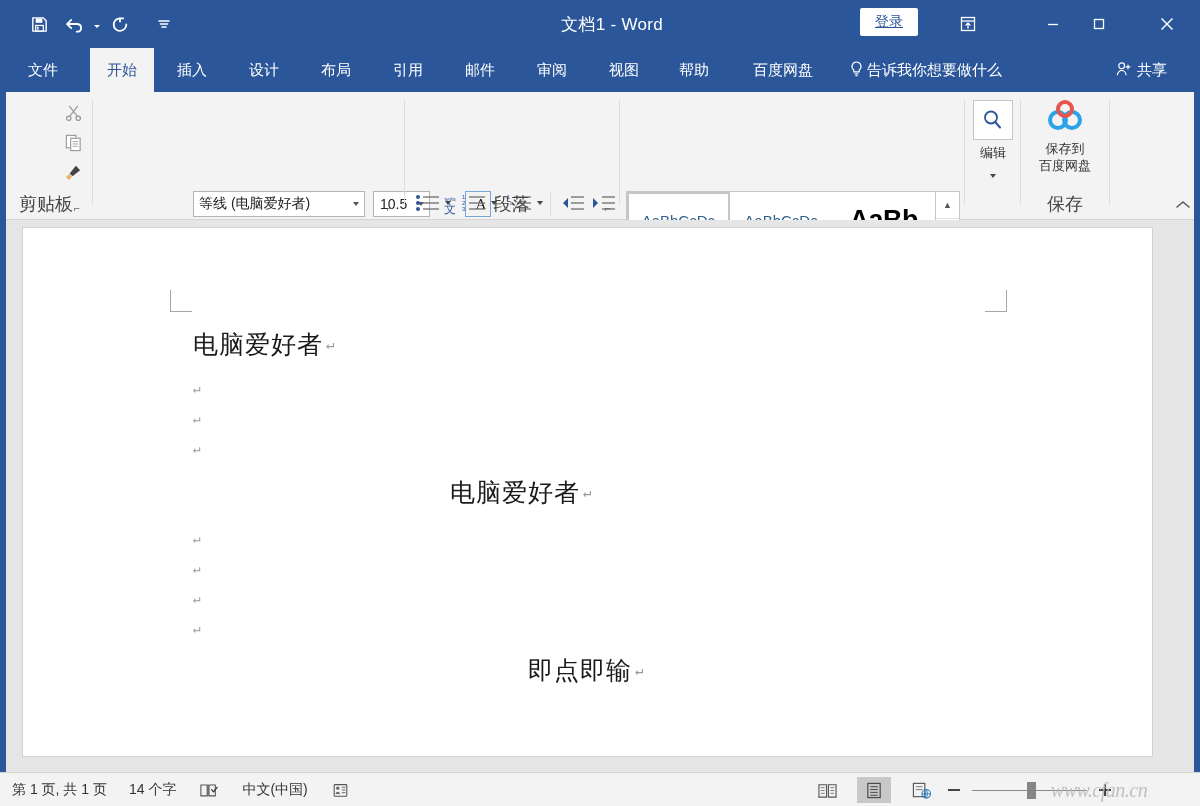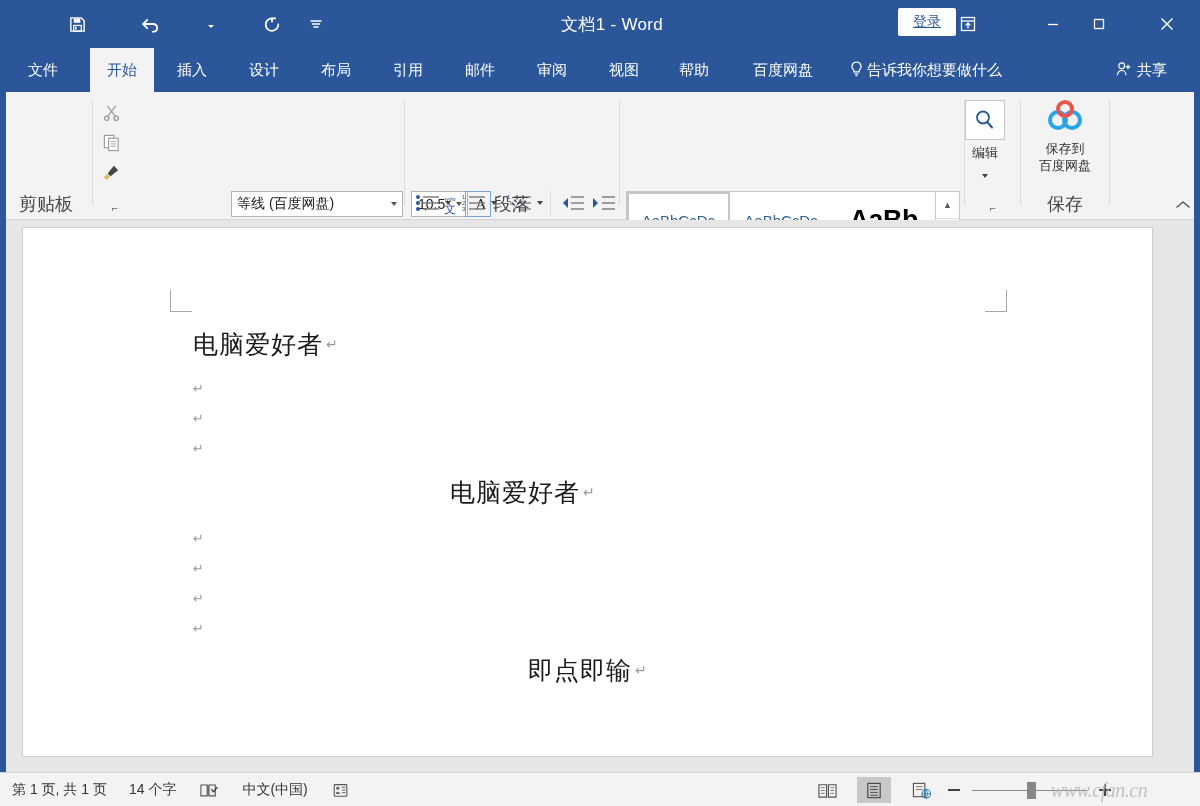--- a/index.html
+++ b/index.html
@@ -75,21 +75,21 @@
   .group { position: absolute; top: 0; height: 127px; }
   .group-sep { position: absolute; top: 8px; width: 1px; height: 105px; background: #dcdcdc; }
   .group-label {
     position: absolute; bottom: 3px; left: 0; width: 100%;
     text-align: center; font-size: 18px; color: #444;
   }
   .dlg-launcher {
     position: absolute; bottom: 4px; width: 14px; height: 14px; cursor: pointer;
     color: #666; font-size: 11px; line-height: 14px; text-align: center;
   }
-  .btn { cursor: pointer; margin-left: 38px; }
+  .btn { cursor: pointer; }
 
   
   .paste-btn {
     position: absolute; left: 8px; top: 6px; width: 56px; height: 108px;
     display: flex; flex-direction: column; align-items: center; cursor: pointer;
   }
   .paste-label { font-size: 13px; color: #333; margin-top: 3px; }
   .mini-icon {
     position: absolute; width: 26px; height: 24px; display: flex;
     align-items: center; justify-content: center; cursor: pointer;
@@ -155,20 +155,21 @@
   .big-btn-label { font-size: 13px; color: #333; text-align: center; line-height: 17px; }
   .ribbon-collapse {
     position: absolute; right: 6px; bottom: 4px; width: 22px; height: 20px;
     display: flex; align-items: center; justify-content: center; cursor: pointer; color: #555;
   }
 
   
   .doc-area {
     position: absolute; left: 0; top: 220px; width: 1200px; height: 552px;
     background: #e6e6e6;
+    font-family: Liberation Mono, monospace;
   }
   .page {
     position: absolute; left: 23px; top: 8px; width: 1129px; height: 528px;
     background: #ffffff; box-shadow: 0 0 0 1px #d0d0d0;
   }
   .mark-corner { position: absolute; border-color: #a6a6a6; }
   .para { position: absolute; font-size: 25px; color: #1a1a1a; white-space: nowrap; letter-spacing: 1px; }
   .pilcrow { color: #9a9a9a; font-size: 14px; vertical-align: 4px; margin-left: 3px; }
   .empty-para { position: absolute; color: #9a9a9a; font-size: 13px; }
 
@@ -321,21 +322,21 @@
           <path d="M6 11.5l3 3-3.5 3.5-3-3z" fill="#eab560"></path>
         </svg>
     </div>
     <div class="group-label">剪贴板</div>
     <div class="dlg-launcher btn" style="left:70px">⌐</div>
   </div>
   <div class="group-sep" style="left:92px"></div>
 
   <div class="group" style="left:93px;width:310px">
     <div class="fontbox btn">
-      <span>等线 (百度网盘)</span>
+      <span>等线 (电脑爱好者)</span>
       <span class="box-caret"></span>
     </div>
     <div class="sizebox btn">
       <span>10.5</span>
       <span class="box-caret"></span>
     </div>
     <div class="ico" style="left:343px;top:99px;width:25px;height:26px">
       <svg width="22" height="24" viewBox="0 0 22 24">
           <text x="11" y="9" font-size="7" fill="#2b579a" text-anchor="middle" font-family="Liberation Serif, serif">wén</text>
           <text x="11" y="21" font-size="12" fill="#2b579a" text-anchor="middle" font-family="Liberation Sans, sans-serif">文</text>
@@ -635,21 +636,21 @@
     </div>
   </div>
   <div class="style-scroll">
     <div>▲</div>
     <div>▼</div>
     <div>▼</div>
   </div>
   <div class="group-sep" style="left:964px"></div>
 
   <div class="group" style="left:965px;width:55px">
-    <div class="big-btn" style="left:0;top:8px;width:40px">
+    <div class="big-btn" style="left:8px;top:8px;width:40px">
       <span style="width:40px;height:40px;border:1px solid #c6c6c6;background:#fff;display:flex;align-items:center;justify-content:center">
         <svg width="24" height="24" viewBox="0 0 24 24">
             <circle cx="10" cy="9.5" r="6" fill="none" stroke="#2b579a" stroke-width="1.8"></circle>
             <line x1="14.3" y1="14" x2="19" y2="19.5" stroke="#2b579a" stroke-width="2" stroke-linecap="round"></line>
           </svg>
       </span>
       <span class="big-btn-label" style="margin-top:4px">编辑</span>
       <span style="margin-top:3px"><span class="cdown" style="display:inline-block"></span></span>
     </div>
   </div>

